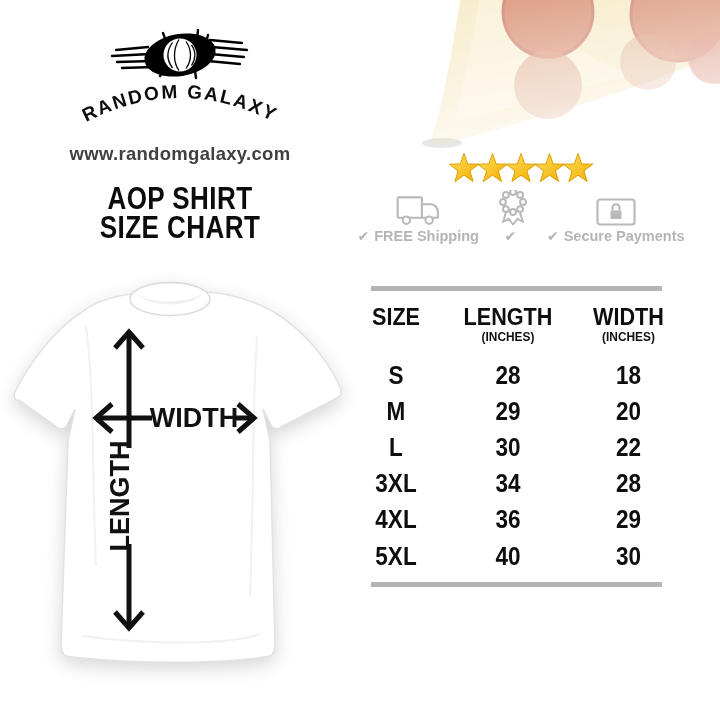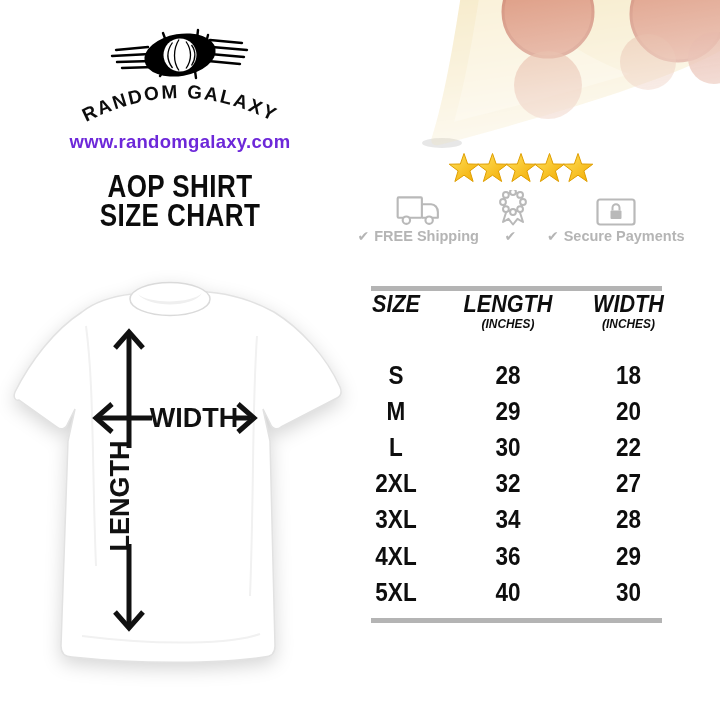--- a/index.html
+++ b/index.html
@@ -5,21 +5,21 @@
   html,body{margin:0;padding:0;background:#ffffff;}
   body{width:720px;height:720px;position:relative;overflow:hidden;
        font-family:"Liberation Sans","DejaVu Sans",sans-serif;color:#0e0e0e;}
 
   
   .pizza{position:absolute;top:0;right:0;width:300px;height:152px;}
 
   
   .brand{position:absolute;left:36px;top:18px;width:288px;text-align:center;}
   .brand .logo{display:block;margin:0 auto;}
-  .website{font-size:18.5px;font-weight:bold;letter-spacing:.3px;margin-top:1px;color:#6d28d9;}
+  .website{font-size:18.5px;font-weight:bold;letter-spacing:.3px;margin-top:13px;color:#404040;}
   .title{margin-top:20px;font-size:31px;line-height:28.5px;font-weight:bold;
          letter-spacing:.5px;transform:scaleX(.84);color:#0c0c0c;}
 
   
   .trust{position:absolute;left:348px;top:152px;width:346px;text-align:center;}
   .stars{display:block;margin:0 auto;}
   .badges{display:flex;justify-content:center;align-items:flex-start;gap:17px;margin-top:6px;}
   .badge{display:flex;flex-direction:column;align-items:center;color:#b5b5b5;}
   .iconbox{height:34px;display:flex;align-items:flex-end;justify-content:center;}
   .labelrow{display:flex;align-items:center;margin-top:3px;white-space:nowrap;}
@@ -27,21 +27,21 @@
   .blines{text-align:center;font-size:14.5px;font-weight:bold;line-height:15.5px;}
 
   
   .shirt{position:absolute;left:2px;top:266px;width:352px;height:404px;
          filter:drop-shadow(0 6px 9px rgba(0,0,0,.16));}
 
   
   .size-table{position:absolute;left:365px;top:286px;width:303px;}
   .tbar{height:5px;background:#b4b4b4;margin:0 6px;}
   .thead,.trow{display:grid;grid-template-columns:62px 162px 79px;}
-  .thead{height:66px;box-sizing:border-box;font-style:italic;}
+  .thead{height:66px;padding-top:13px;box-sizing:border-box;}
   .th{text-align:center;font-weight:bold;}
   .th .main{display:block;font-size:24px;line-height:26px;transform:scaleX(.9);}
   .th .sub{display:block;font-size:12.5px;line-height:14px;transform:scaleX(.95);}
   .trow{height:36.2px;align-items:center;}
   .trow span{text-align:center;font-size:25px;font-weight:bold;transform:scaleX(.9);}
   .tbody{margin-bottom:8px;}
 </style>
 </head>
 <body>
 
@@ -240,25 +240,20 @@
         <span>M</span>
         <span>29</span>
         <span>20</span>
       </div>
       <div class="trow">
         <span>L</span>
         <span>30</span>
         <span>22</span>
       </div>
       <div class="trow">
-        <span>2XL</span>
-        <span>32</span>
-        <span>27</span>
-      </div>
-      <div class="trow">
         <span>3XL</span>
         <span>34</span>
         <span>28</span>
       </div>
       <div class="trow">
         <span>4XL</span>
         <span>36</span>
         <span>29</span>
       </div>
       <div class="trow">

